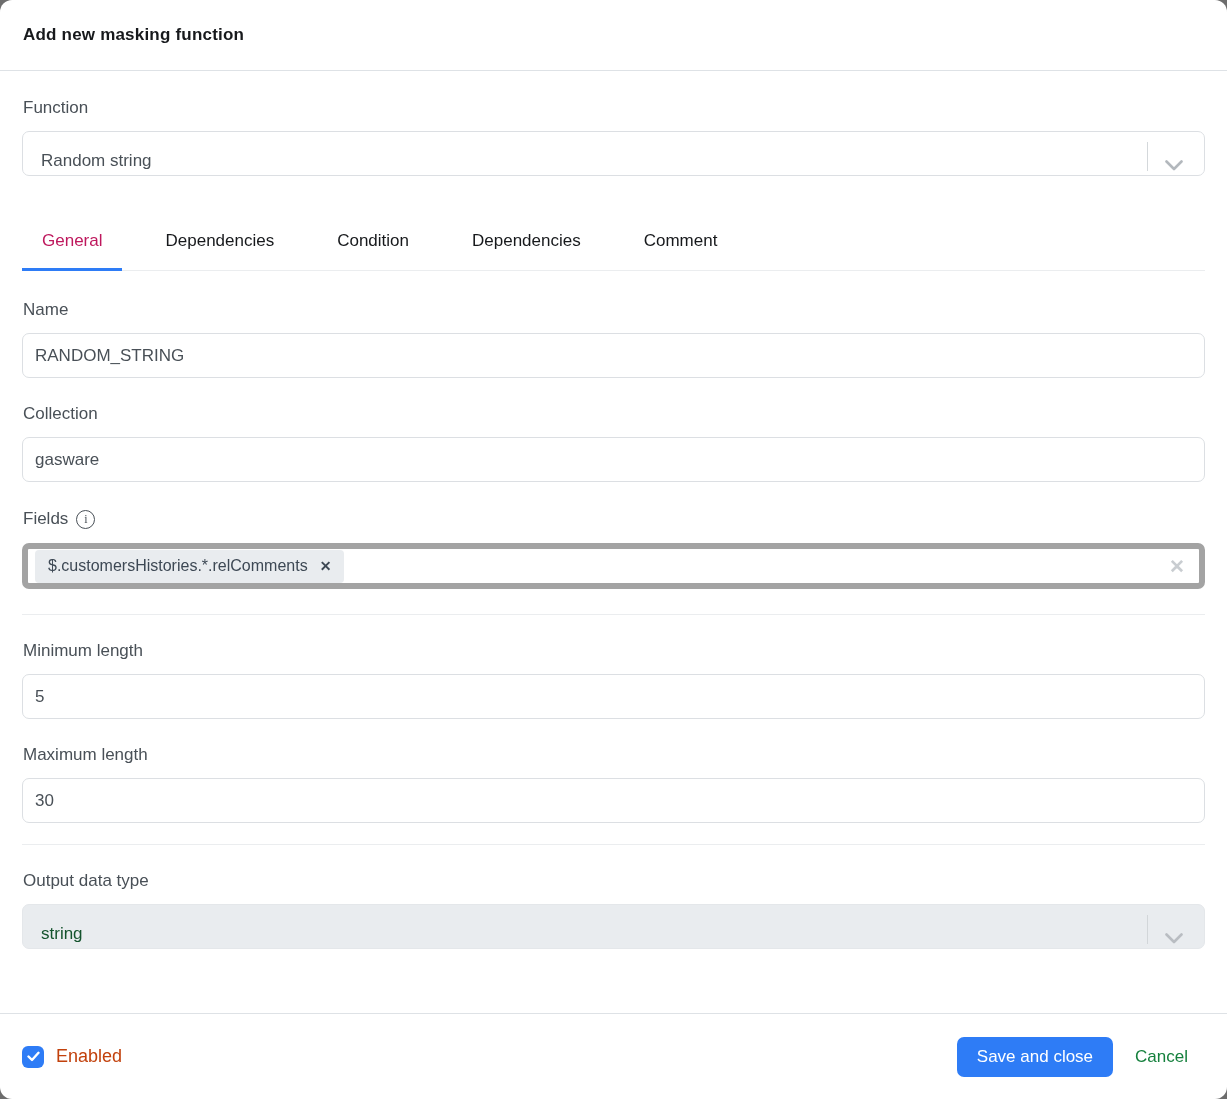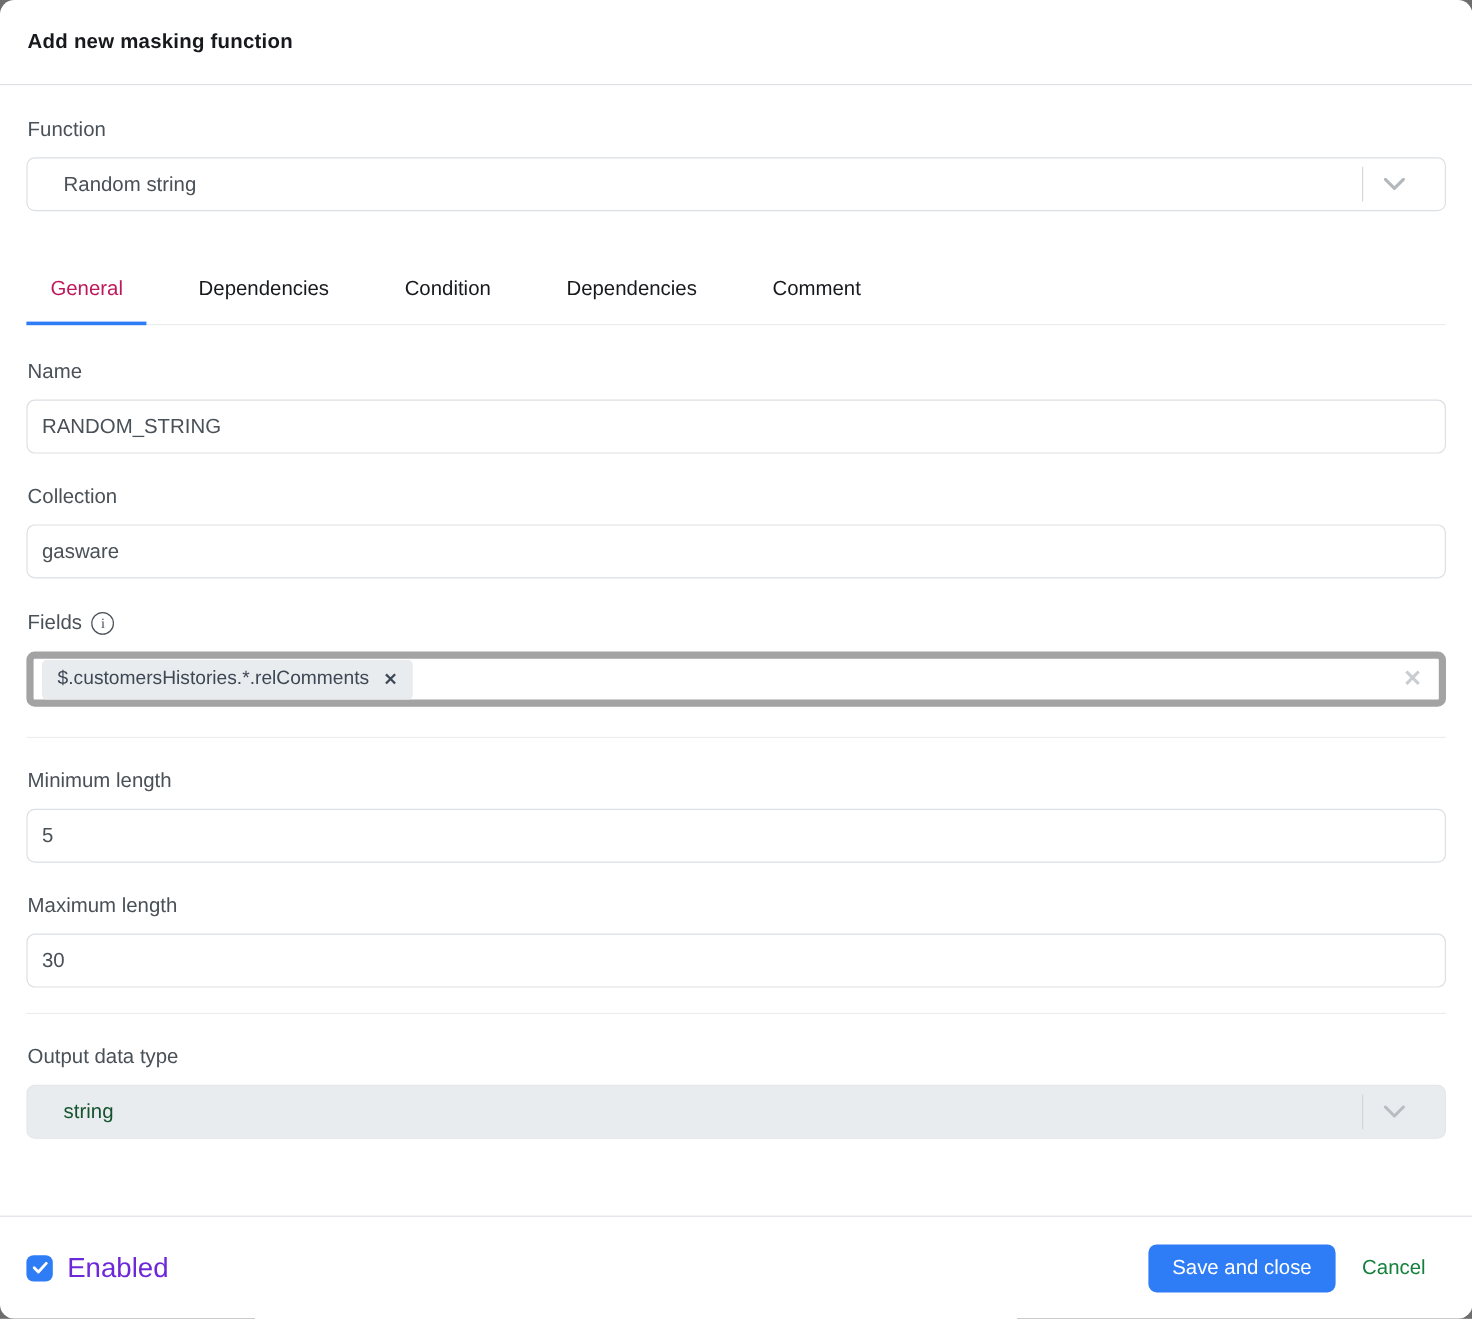--- a/index.html
+++ b/index.html
@@ -40,21 +40,21 @@
     width: 100%; height: 45px;
     border: 1px solid #dcdfe3;
     border-radius: 7px;
     background: #fff;
     display: flex; align-items: center;
     font-size: 17px; color: #495057;
     padding: 0 12px;
     outline: none;
   }
   input.text-input { font-family: "Liberation Sans", sans-serif; }
-  .select-box { padding: 16px; cursor: pointer; }
+  .select-box { padding: 4px; cursor: pointer; align-items: flex-end; }
   .select-value { flex: 1 1 auto; padding: 0 14px; }
   .select-divider { width: 1px; height: 29px; background: #d4d8db; }
   .select-caret {
     width: 52px; display: flex; align-items: center; justify-content: center;
     color: #b3b8bd;
   }
   .select-box.disabled {
     background: #e9ecef; border-color: #e4e7ea; color: #14532d; cursor: default;
   }
   .select-box.disabled .select-divider { background: #d2d6d9; }
@@ -113,21 +113,21 @@
     display: flex; align-items: center;
     padding: 0 22px;
   }
   .checkbox-wrap { display: flex; align-items: center; gap: 12px; cursor: pointer; }
   .checkbox {
     width: 22px; height: 22px; border-radius: 6px;
     background: #2e7cf6;
     display: flex; align-items: center; justify-content: center;
   }
   .checkbox svg { display: block; }
-  .checkbox-label { font-size: 23px; color: #6d28d9; }
+  .checkbox-label { font-size: 18px; color: #c2410c; }
   .footer-right { margin-left: auto; display: flex; align-items: center; }
   .btn-primary {
     height: 40px; padding: 0 20px;
     background: #2e7cf6; color: #ffffff;
     border: none; border-radius: 7px;
     font-size: 17px; font-family: "Liberation Sans", sans-serif;
     cursor: pointer;
   }
   .link-cancel {
     margin-left: 22px; margin-right: 17px;

